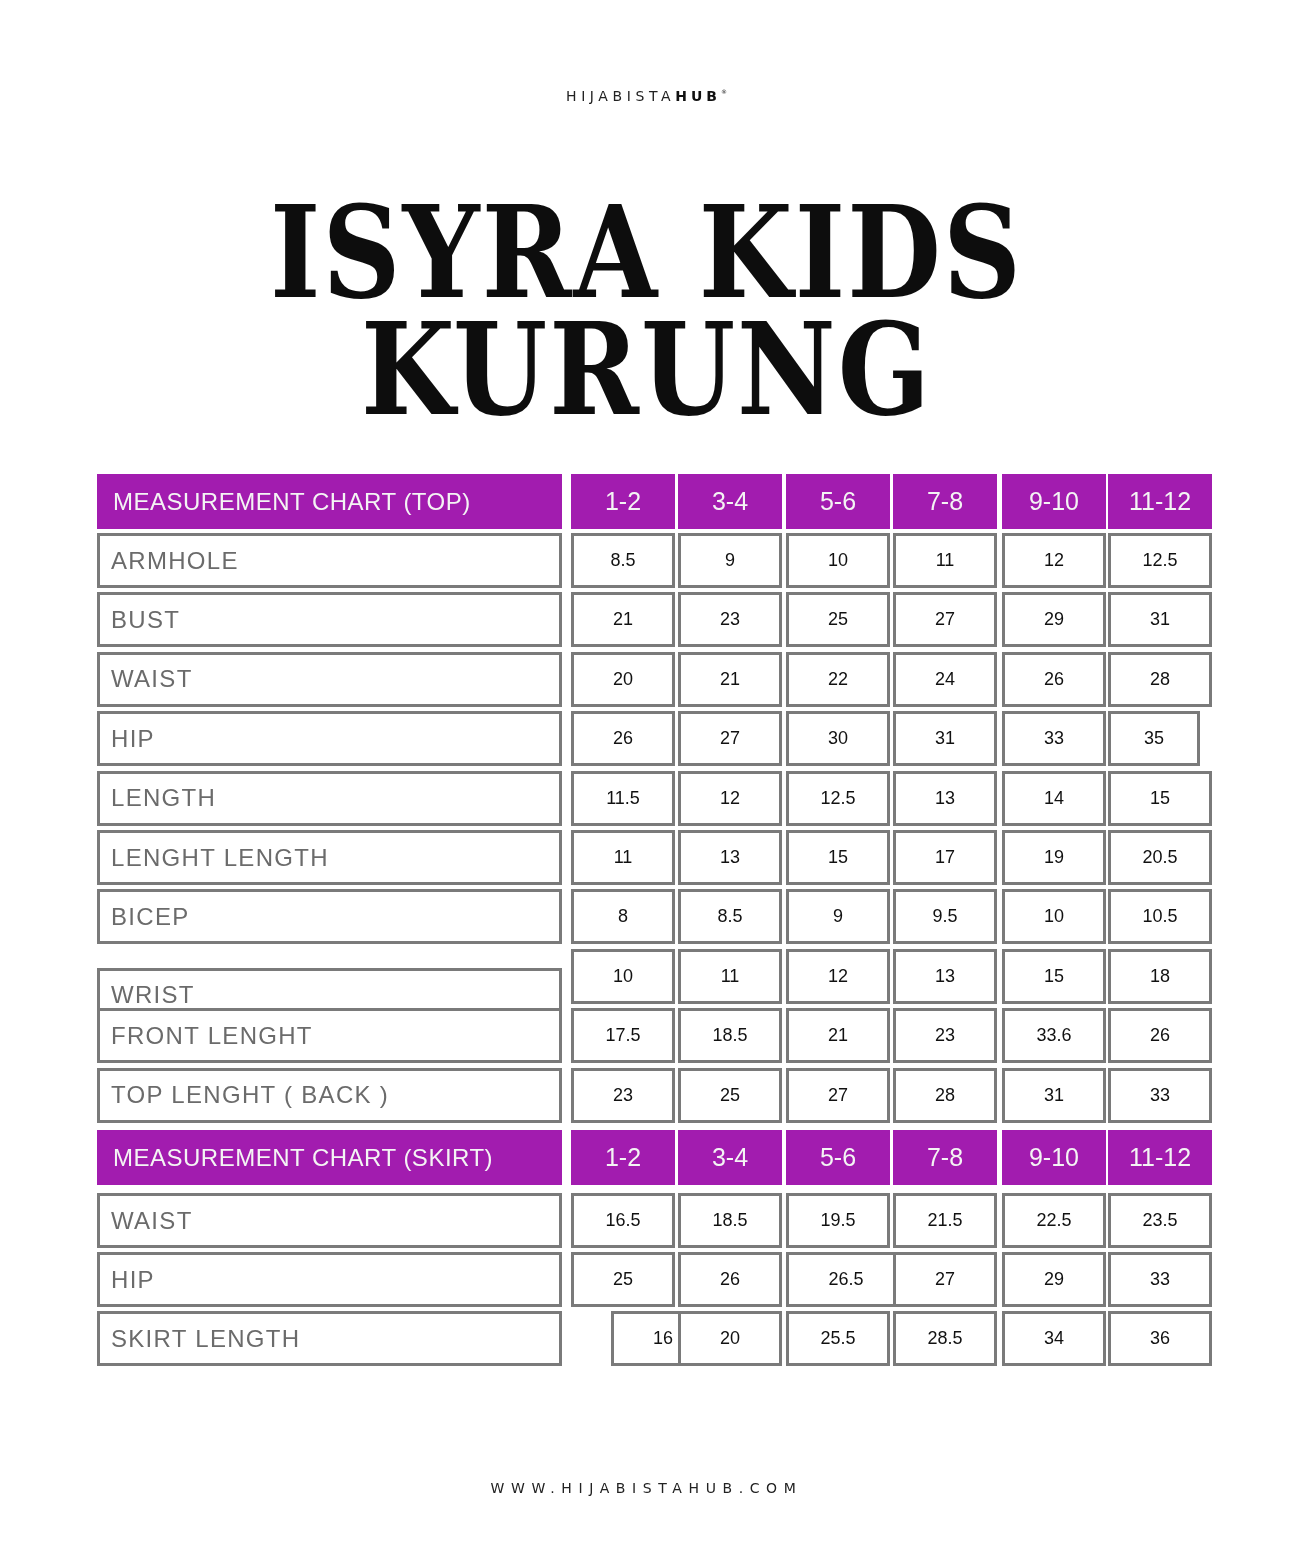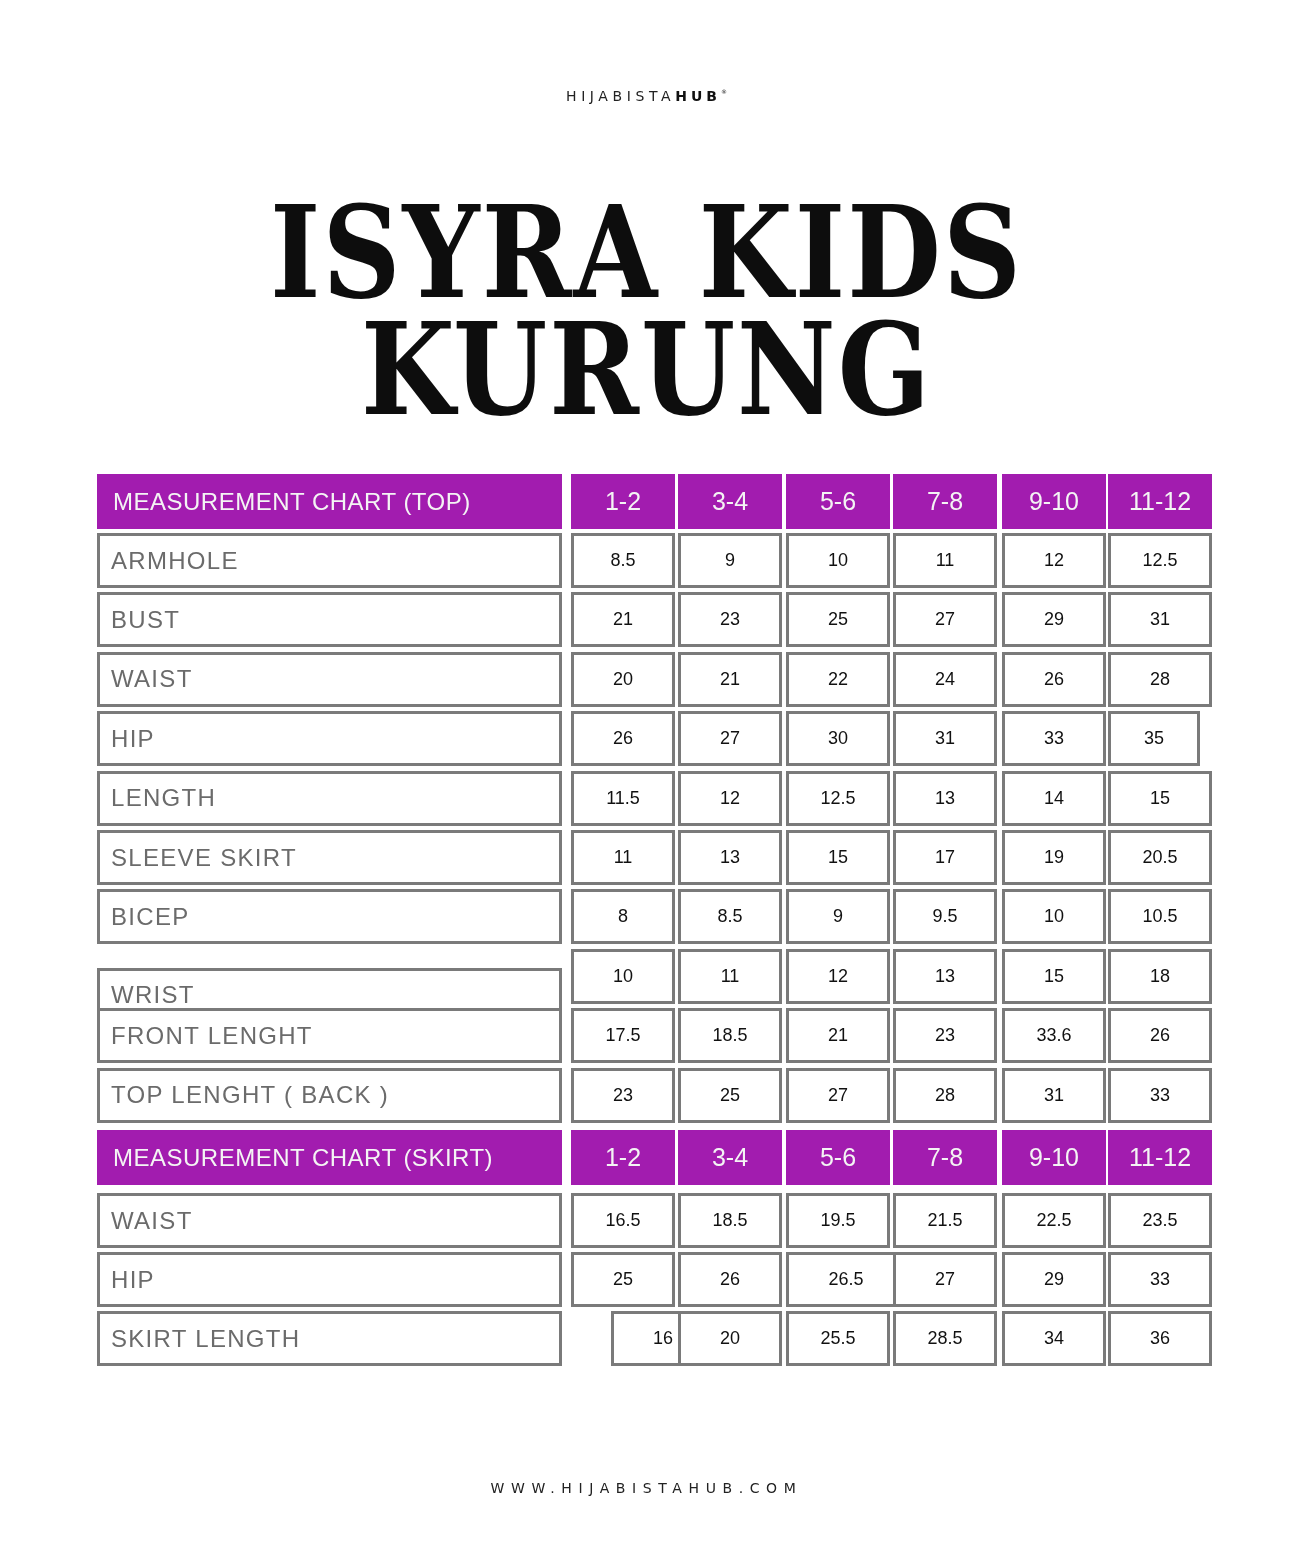--- a/index.html
+++ b/index.html
@@ -87,21 +87,21 @@
     <div class="cell body" style="left: 893px; top: 711.2px; width: 104px; height: 55px;">31</div>
     <div class="cell body" style="left: 1002px; top: 711.2px; width: 104px; height: 55px;">33</div>
     <div class="cell body" style="left: 1108px; top: 711.2px; width: 92px; height: 55px;">35</div>
     <div class="cell body lbl" style="left: 97px; top: 770.6px; width: 465px; height: 55px;">LENGTH</div>
     <div class="cell body" style="left: 571px; top: 770.6px; width: 104px; height: 55px;">11.5</div>
     <div class="cell body" style="left: 678px; top: 770.6px; width: 104px; height: 55px;">12</div>
     <div class="cell body" style="left: 786px; top: 770.6px; width: 104px; height: 55px;">12.5</div>
     <div class="cell body" style="left: 893px; top: 770.6px; width: 104px; height: 55px;">13</div>
     <div class="cell body" style="left: 1002px; top: 770.6px; width: 104px; height: 55px;">14</div>
     <div class="cell body" style="left: 1108px; top: 770.6px; width: 104px; height: 55px;">15</div>
-    <div class="cell body lbl" style="left: 97px; top: 830px; width: 465px; height: 55px;">SLEEVE SKIRT</div>
+    <div class="cell body lbl" style="left: 97px; top: 830px; width: 465px; height: 55px;">LENGHT LENGTH</div>
     <div class="cell body" style="left: 571px; top: 830px; width: 104px; height: 55px;">11</div>
     <div class="cell body" style="left: 678px; top: 830px; width: 104px; height: 55px;">13</div>
     <div class="cell body" style="left: 786px; top: 830px; width: 104px; height: 55px;">15</div>
     <div class="cell body" style="left: 893px; top: 830px; width: 104px; height: 55px;">17</div>
     <div class="cell body" style="left: 1002px; top: 830px; width: 104px; height: 55px;">19</div>
     <div class="cell body" style="left: 1108px; top: 830px; width: 104px; height: 55px;">20.5</div>
     <div class="cell body lbl" style="left: 97px; top: 889.4px; width: 465px; height: 55px;">BICEP</div>
     <div class="cell body" style="left: 571px; top: 889.4px; width: 104px; height: 55px;">8</div>
     <div class="cell body" style="left: 678px; top: 889.4px; width: 104px; height: 55px;">8.5</div>
     <div class="cell body" style="left: 786px; top: 889.4px; width: 104px; height: 55px;">9</div>

